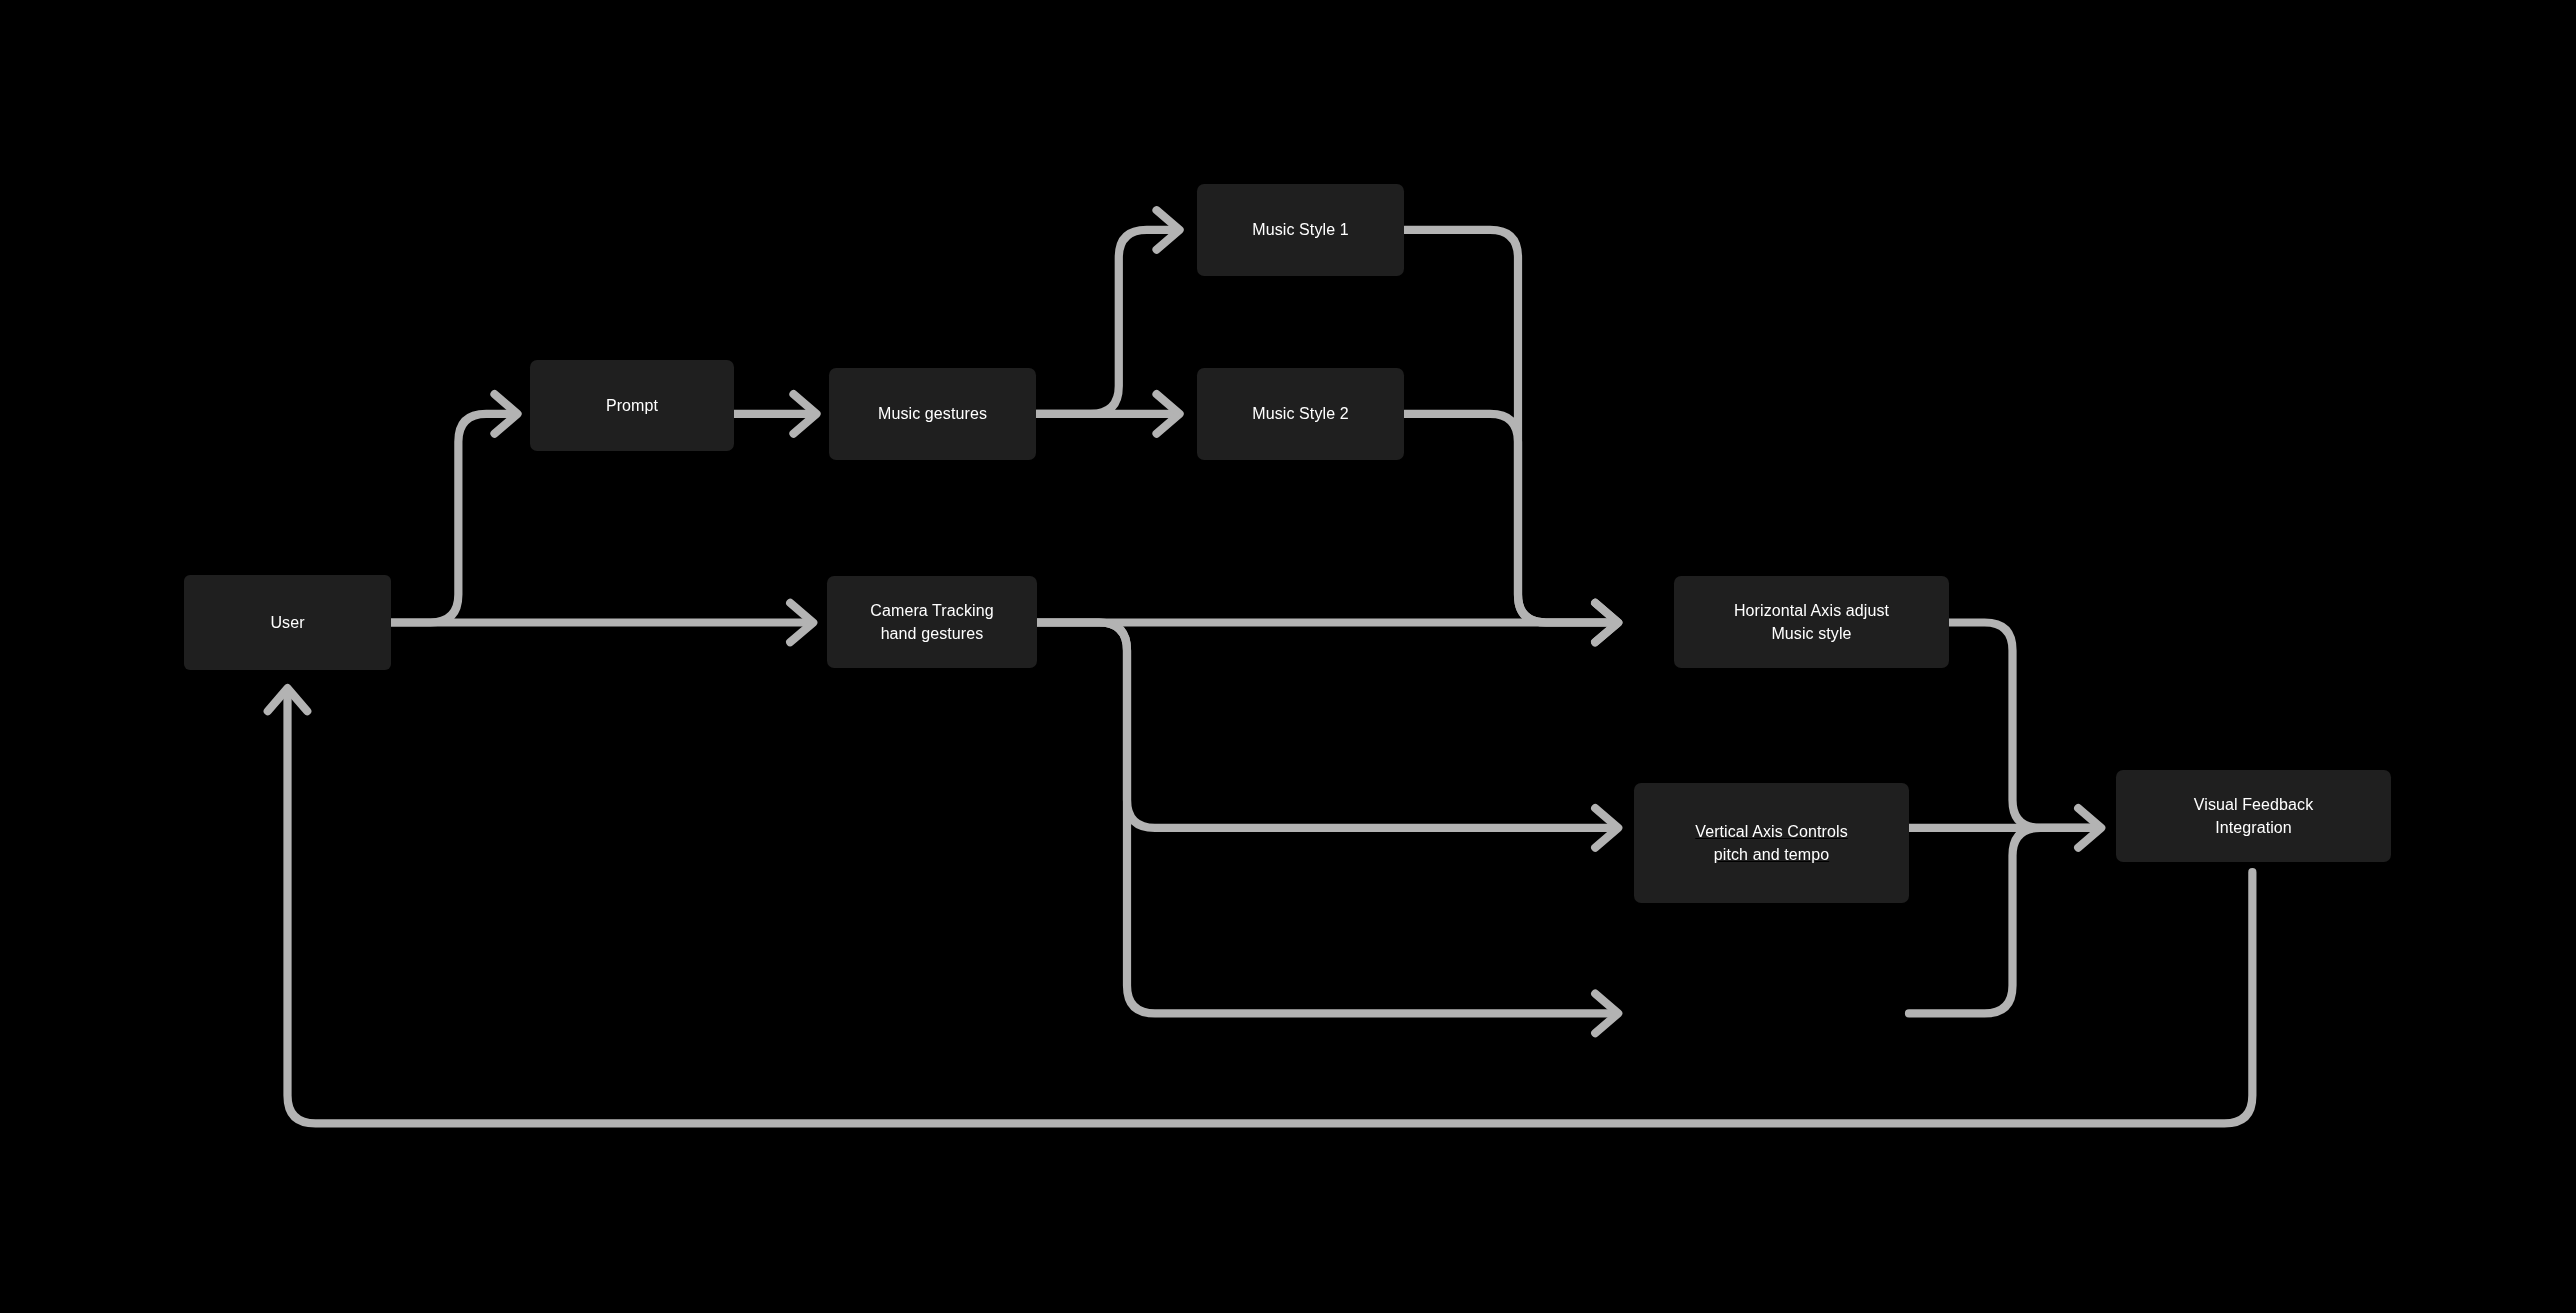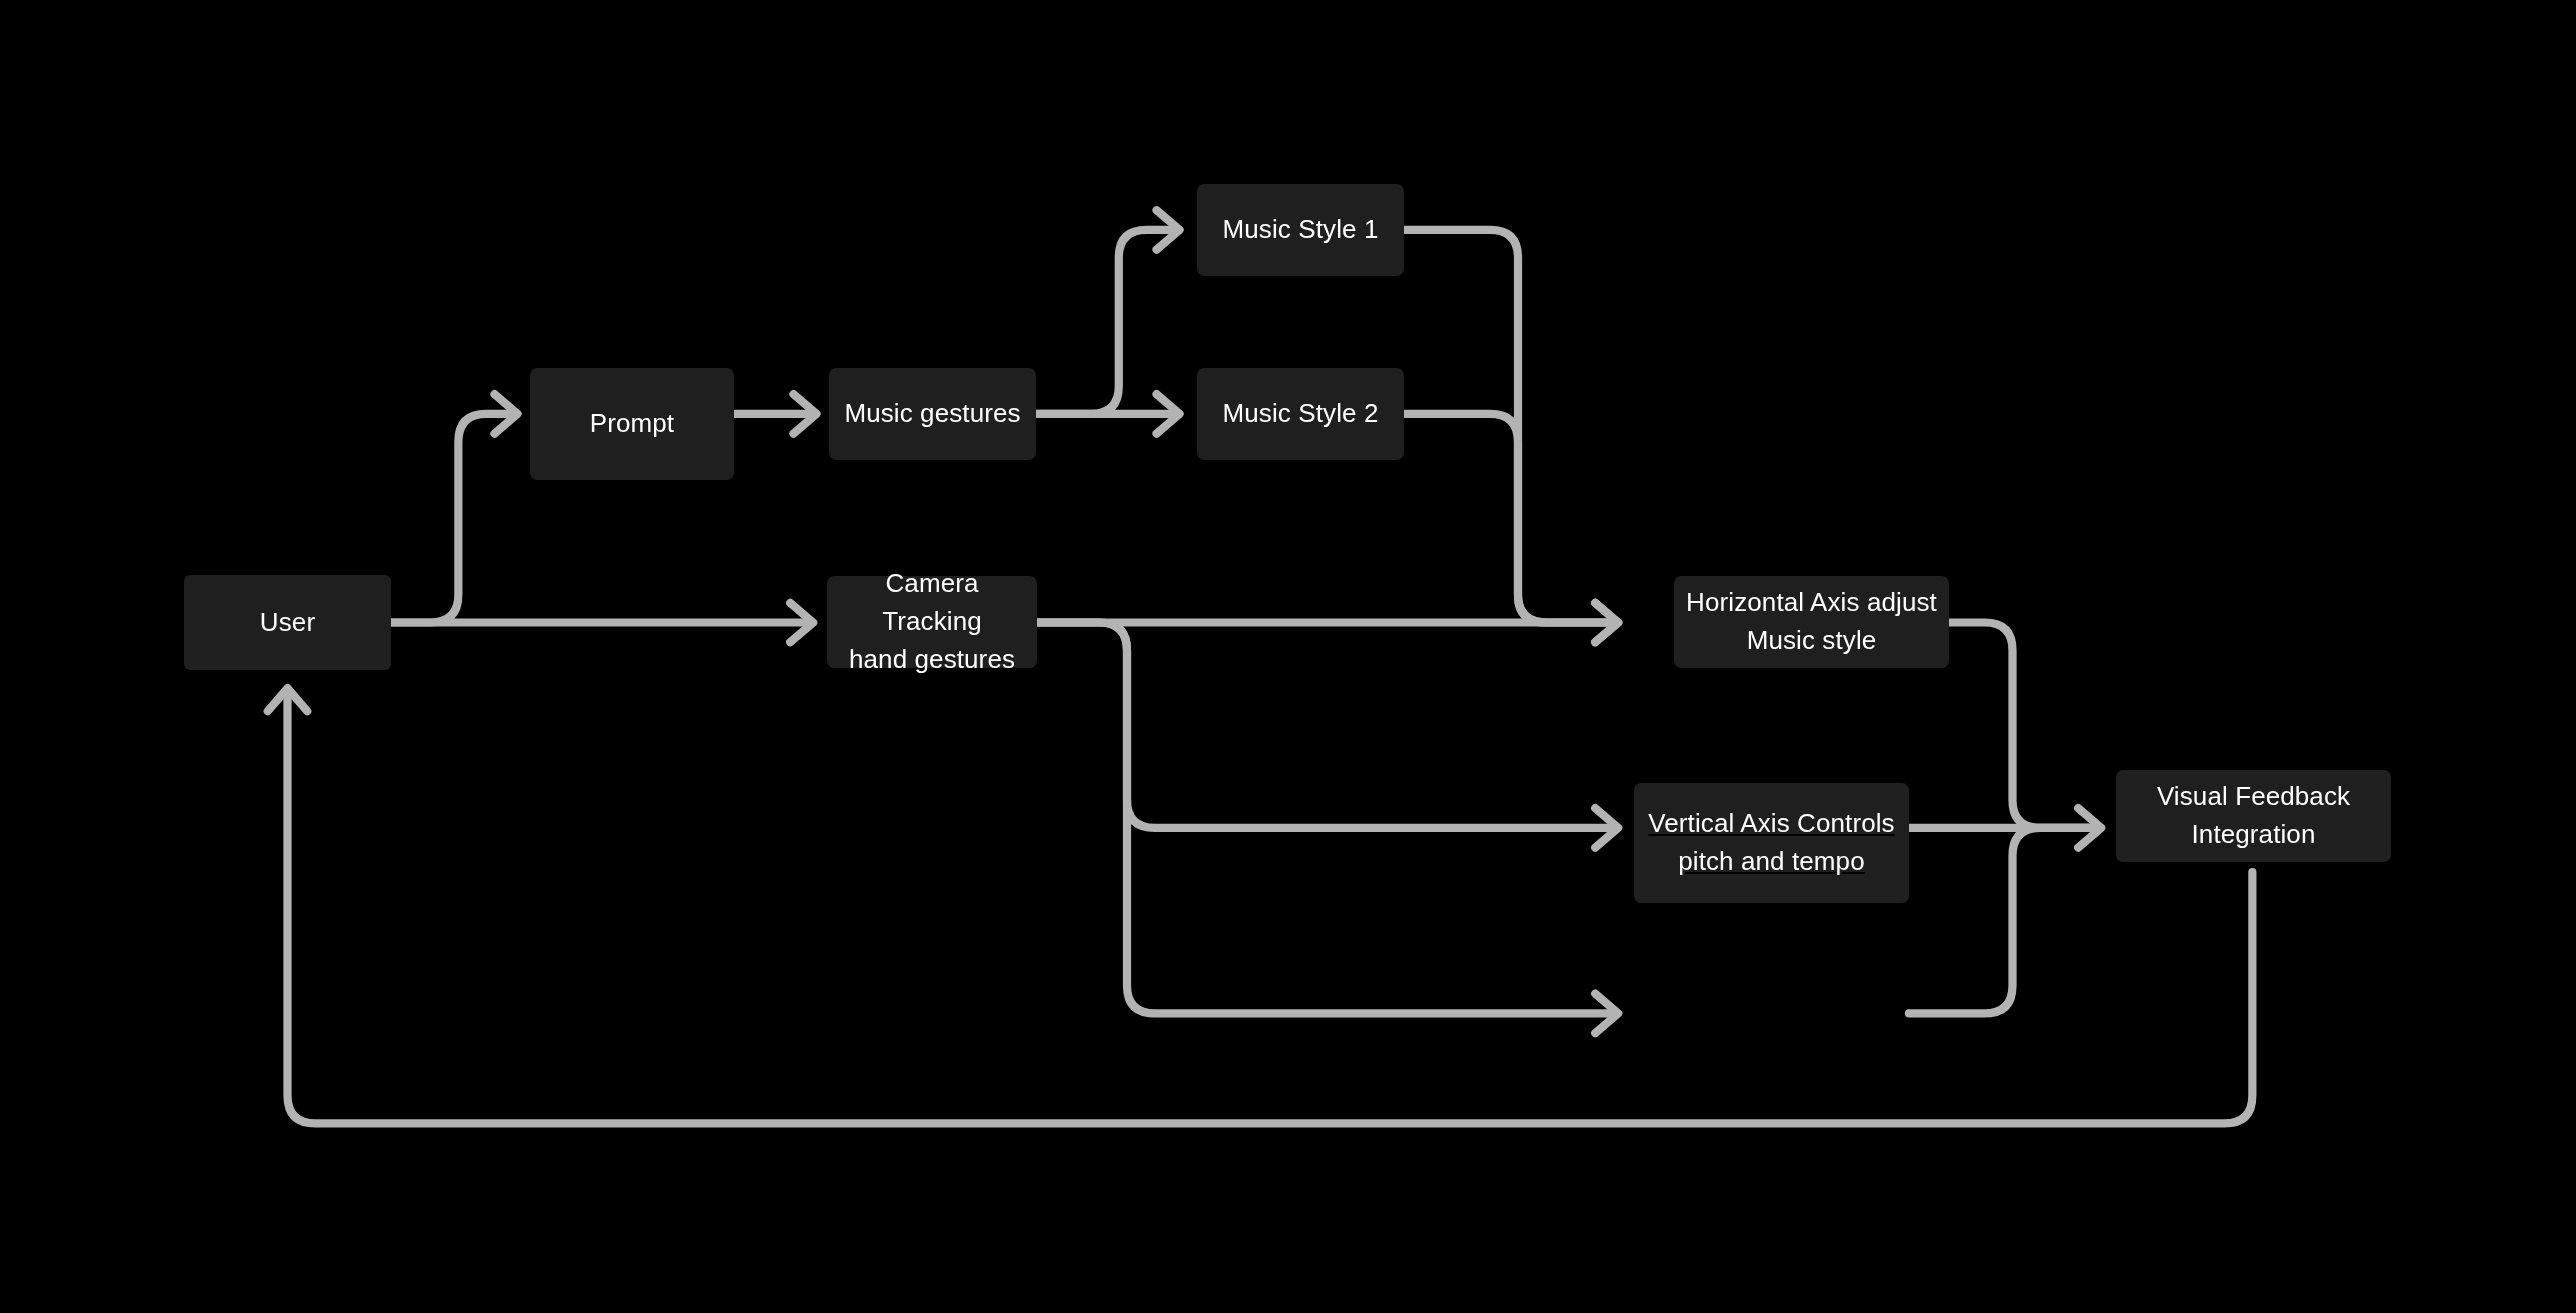--- a/index.html
+++ b/index.html
@@ -47,21 +47,21 @@
     border-radius: 7.2px;
     display: flex;
     align-items: center;
     justify-content: center;
     box-sizing: border-box;
     padding: 7.2px 10px;
   }
   .node-label {
     color: #ffffff;
     font-family: "Liberation Sans", sans-serif;
-    font-size: 26px;
+    font-size: 16px;
     line-height: 1.45;
     text-align: center;
     white-space: pre-line;
     letter-spacing: 0.1px;
   }
 </style>
 </head>
 <body>
 
 <div id="canvas">
@@ -134,21 +134,21 @@
       <path class="edge-path" d="M 1371 531 L 1371 667 Q 1371 684 1354 684 L 192 684 Q 175 684 175 667 L 175 422"></path>
       <polyline class="arrow-head" points="163,433 175,419 187,433"></polyline>
     </g>
 
   </svg>
 
   <div class="node" style="left:184px; top:575px; width:207px; height:95px;border-radius:6px;">
     <span class="node-label">User</span>
   </div>
 
-  <div class="node" style="left:530px; top:368px; width:204px; height:112px;">
+  <div class="node" style="left:530px; top:360px; width:204px; height:91px;">
     <span class="node-label">Prompt</span>
   </div>
 
   <div class="node" style="left:829px; top:368px; width:207px; height:92px;">
     <span class="node-label">Music gestures</span>
   </div>
 
   <div class="node" style="left:1197px; top:184px; width:207px; height:92px;">
     <span class="node-label">Music Style 1</span>
   </div>

